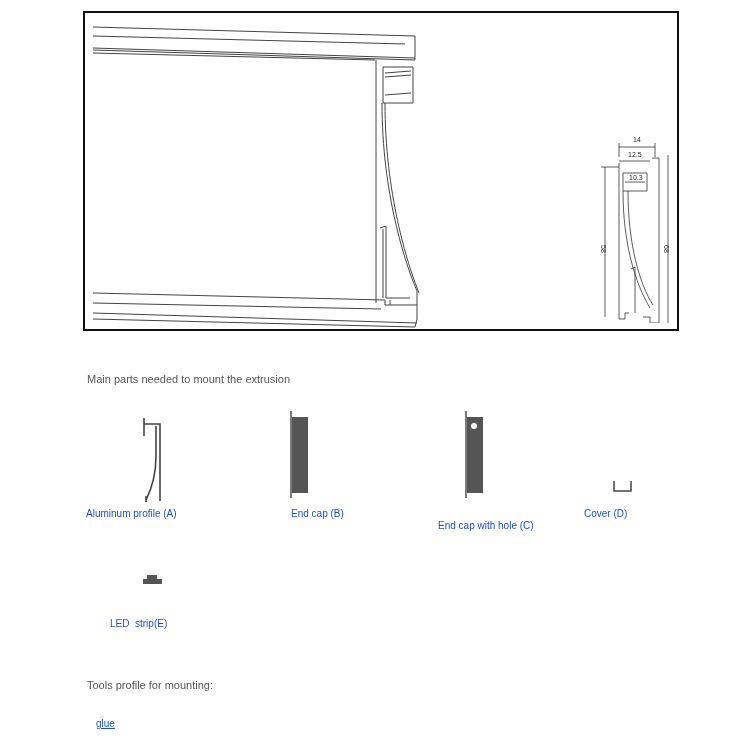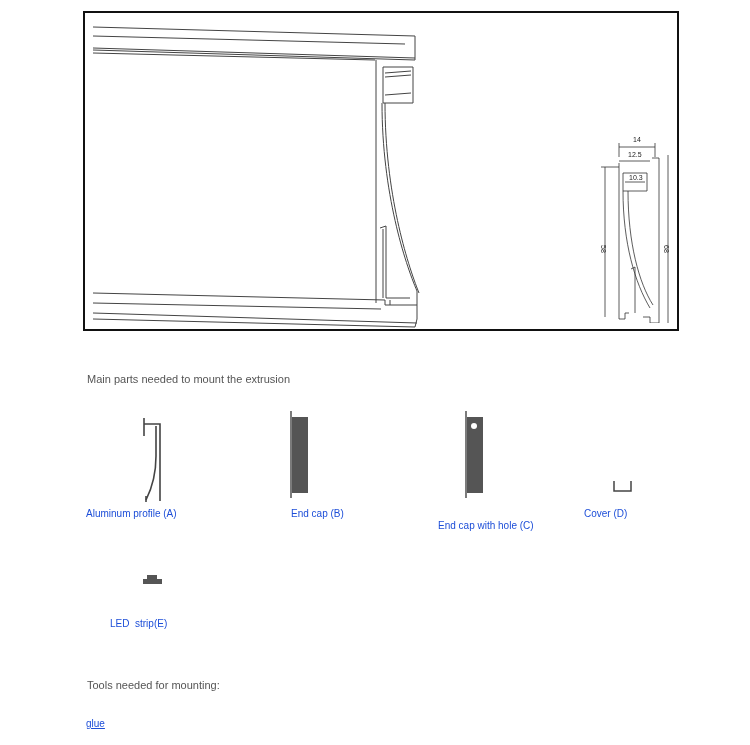--- a/index.html
+++ b/index.html
@@ -103,14 +103,14 @@
   <path d="M2 1 L2 11 L19 11 L19 1" fill="none" stroke="#444" stroke-width="1.5"></path>
 </svg>
 <div class="label" style="left:584px; top:508px;">Cover (D)</div>
 
 <svg class="part-svg" style="left:142px; top:574px;" width="22" height="12" viewBox="0 0 22 12">
   <rect x="5" y="1" width="10" height="4" fill="#555"></rect>
   <rect x="1" y="5" width="19" height="5" fill="#555"></rect>
 </svg>
 <div class="label" style="left:110px; top:618px;">LED  strip(E)</div>
 
-<div class="heading" style="left:87px; top:679px;">Tools needed for mounting:</div>
-<div class="label" style="left:86px; top:718px;text-decoration:underline;">glue</div>
+<div class="heading" style="left:87px; top:679px;">Tools profile for mounting:</div>
+<div class="label" style="left:96px; top:718px;text-decoration:underline;">glue</div>
 
 </body></html>

